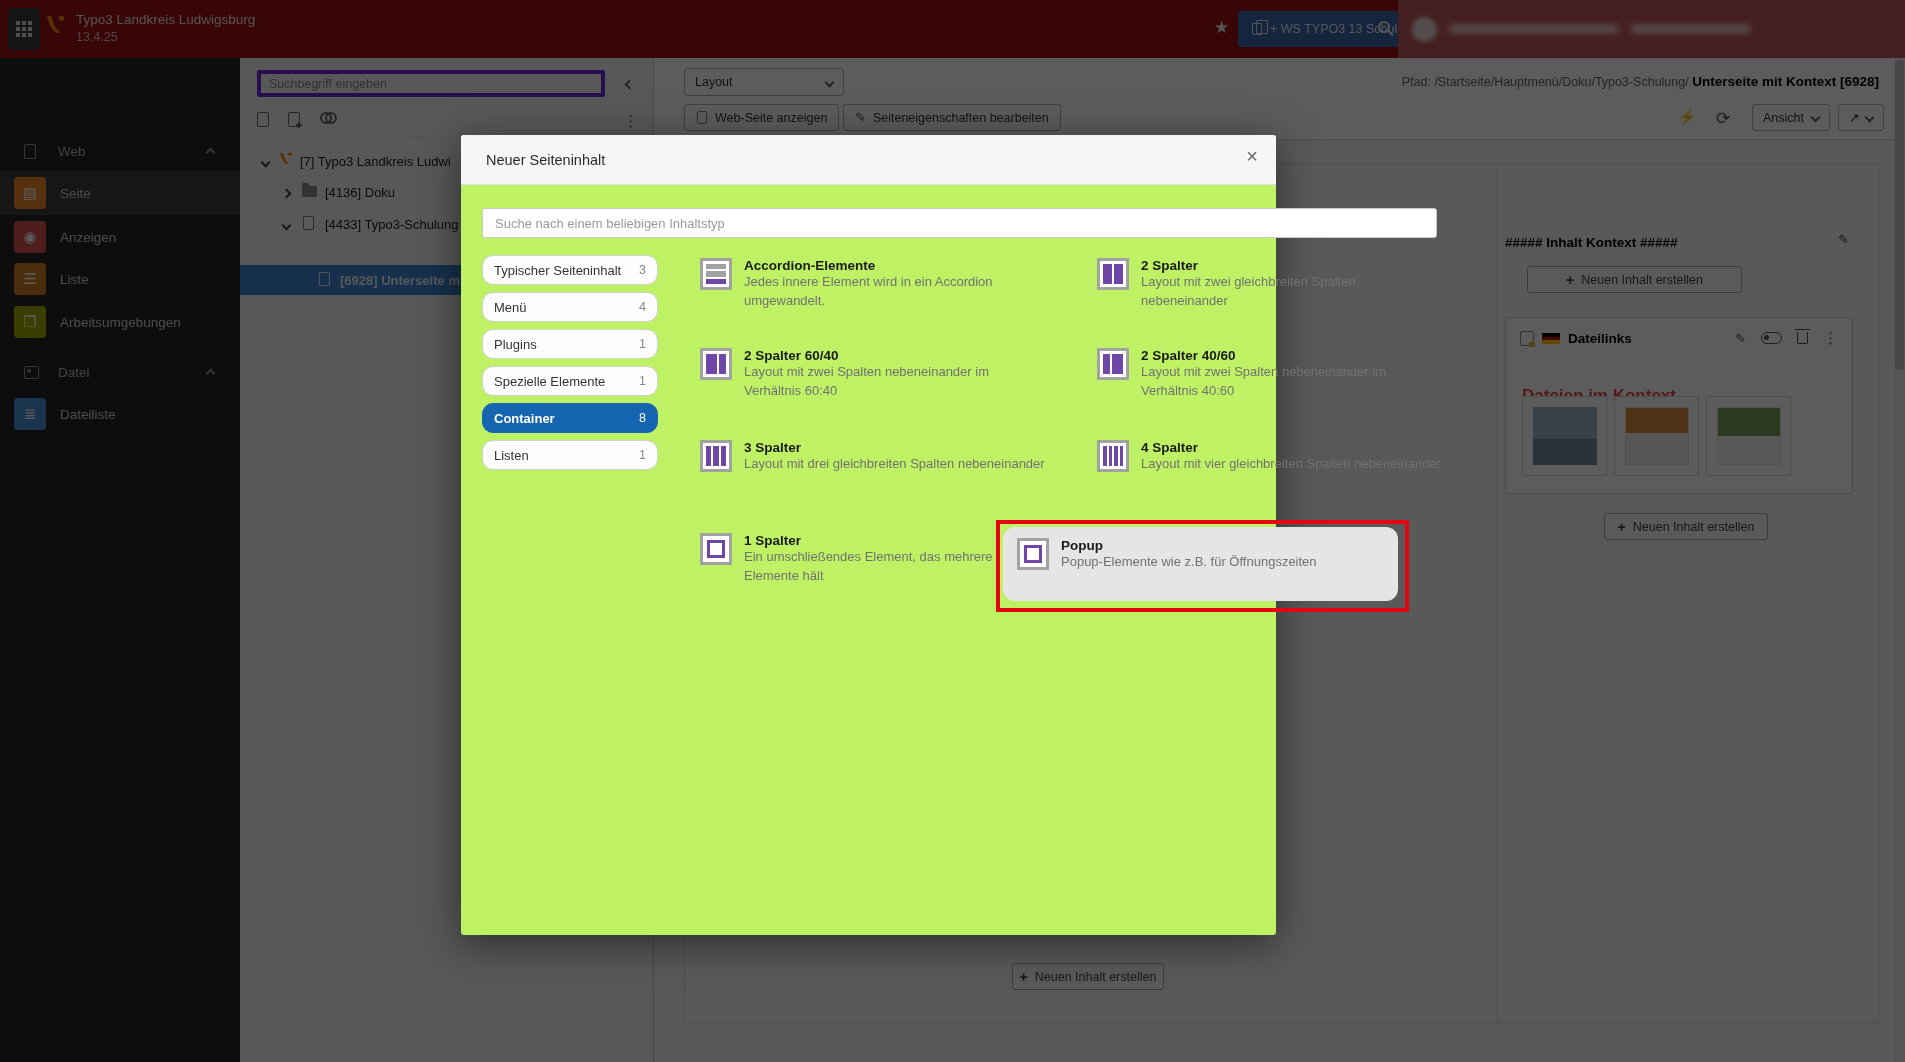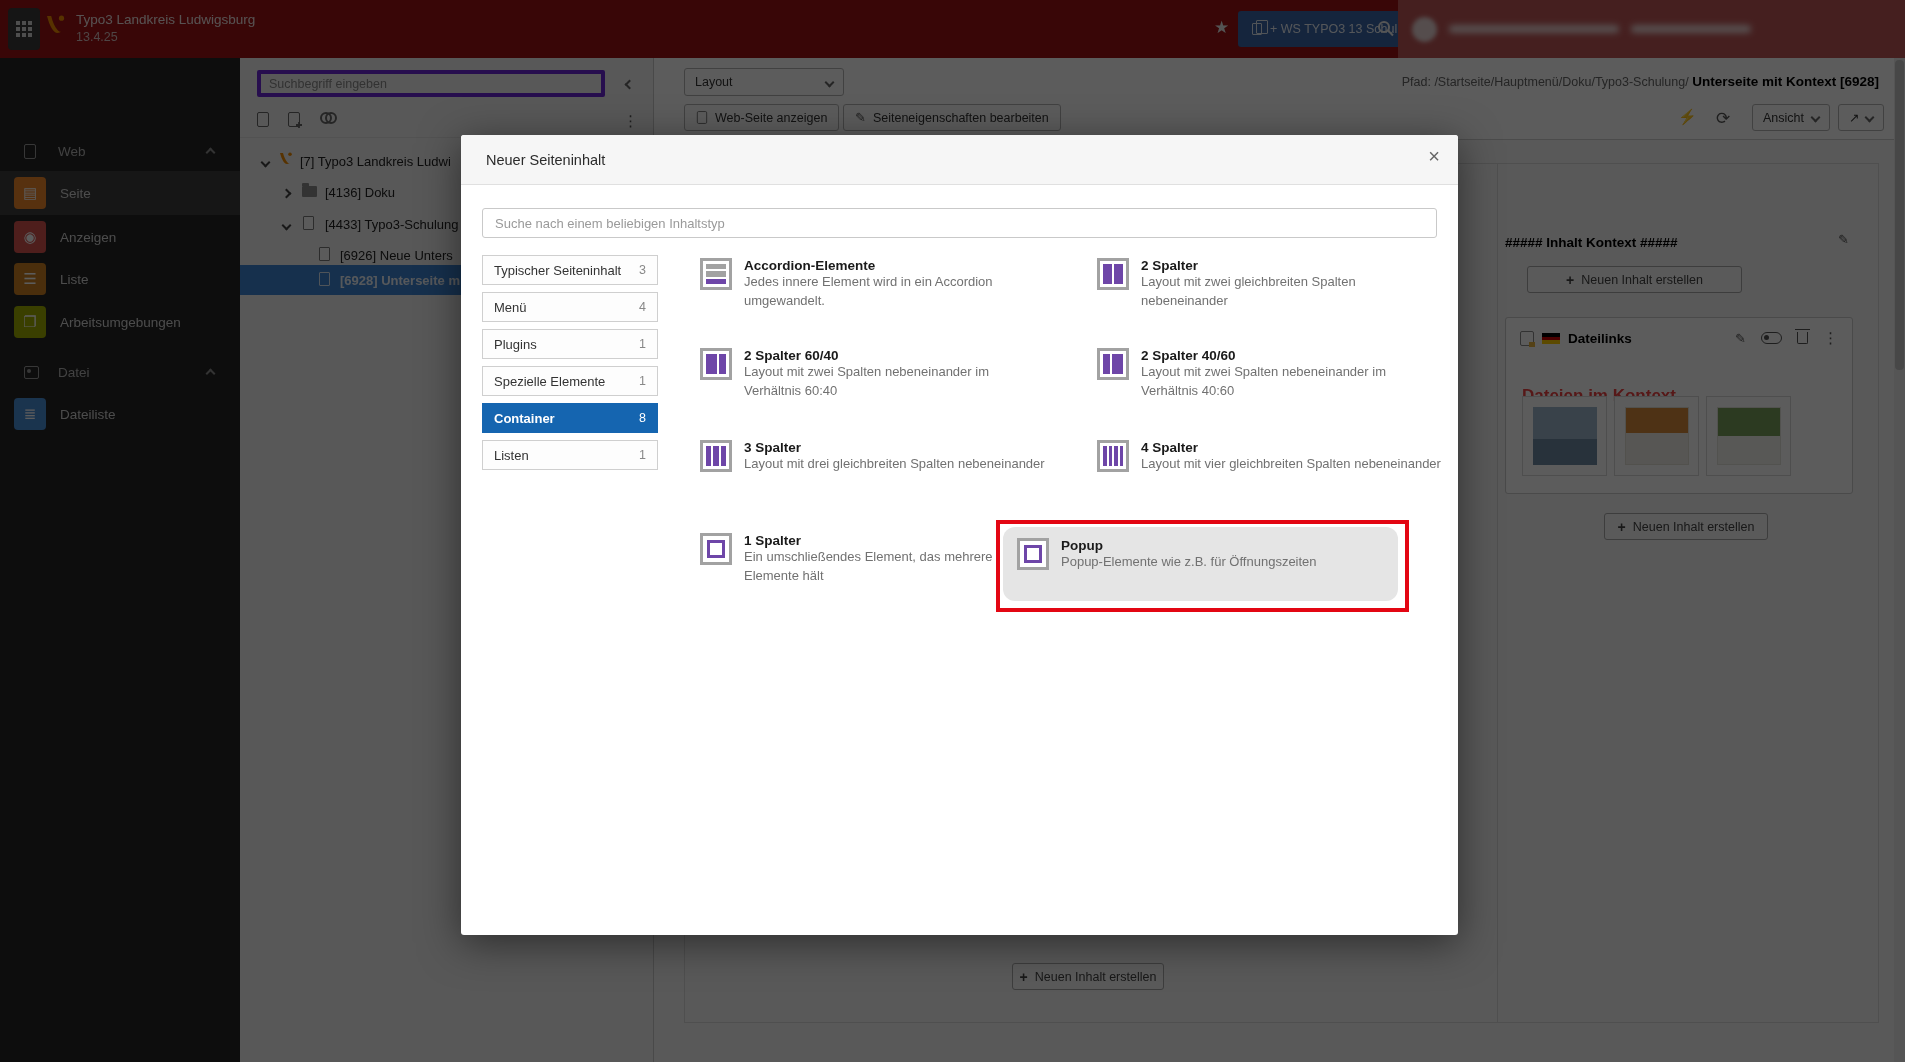--- a/index.html
+++ b/index.html
@@ -103,27 +103,27 @@
   .thumb{width:85px;height:80px;background:#fff;border:1px solid #d8d8d8;display:flex;align-items:center;justify-content:center}
   .ph{width:64px;height:58px}
   .ph.p1{background:linear-gradient(180deg,#9db8cc 55%,#6f8ba3 55%)}
   .ph.p2{background:linear-gradient(180deg,#d98b3a 45%,#f2efe8 45%);border:1px solid #e4e0d6}
   .ph.p3{background:linear-gradient(180deg,#7ba05b 50%,#f4f4ef 50%);border:1px solid #e2e2da}
   .scrolltrack{position:absolute;right:0;top:0;width:11px;height:1004px;background:#ececec}
   .scrollthumb{position:absolute;right:1px;top:2px;width:9px;height:310px;background:#c5c5c5;border-radius:4px}
 
   
   .overlay{position:absolute;left:0;top:0;width:1905px;height:1062px;background:rgba(0,0,0,0.64);z-index:40}
-  .modal{position:absolute;left:461px;top:135px;width:997px;height:800px;background:#ffffff;border-radius:3px;box-shadow:0 8px 40px rgba(0,0,0,.5);z-index:50}
+  .modal{position:absolute;left:461px;top:135px;width:815px;height:800px;background:#bef264;border-radius:3px;box-shadow:0 8px 40px rgba(0,0,0,.5);z-index:50}
   .modal-head{position:absolute;left:0;top:0;width:100%;height:50px;background:#f6f6f6;border-bottom:1px solid #e0e0e0;border-radius:3px 3px 0 0}
   .modal-title{position:absolute;left:25px;top:17px;font-size:14.5px;color:#2b2b2b}
   .modal-close{position:absolute;right:18px;top:11px;font-size:20px;color:#666;background:none;border:none;cursor:pointer;line-height:1}
   .modal-search{position:absolute;left:21px;top:73px;width:955px;height:30px;background:#fff;border:1px solid #c9c9c9;border-radius:3px;padding:0 12px;font-size:13px;color:#333;font-family:inherit}
   .modal-search::placeholder{color:#9a9a9a}
-  .mtab{position:absolute;left:21px;width:176px;height:30px;background:#fdfdfd;border:1px solid #cfcfcf;border-radius:0;display:flex;align-items:center;justify-content:space-between;padding:0 11px;font-size:13px;color:#333;cursor:pointer}
+  .mtab{position:absolute;left:21px;width:176px;height:30px;background:#fdfdfd;border:1px solid #cfcfcf;border-radius:11px;display:flex;align-items:center;justify-content:space-between;padding:0 11px;font-size:13px;color:#333;cursor:pointer}
   .mtab .cnt{color:#888;font-size:12.5px}
   .mtab.active{background:#1565b0;border-color:#1565b0;color:#fff;font-weight:bold}
   .mtab.active .cnt{color:#fff;font-weight:normal}
 
   .ct-item{position:absolute;display:flex;gap:12px;width:345px;cursor:pointer}
   .ct-title{font-size:13.5px;font-weight:bold;color:#1a1a1a;margin-bottom:4px}
   .ct-desc{font-size:13px;color:#717171;line-height:1.45;max-width:300px}
   .ci{flex:0 0 auto;width:32px;height:32px;border:3px solid #a2a2a2;background:#fff;display:flex;gap:2px;padding:3px}
   .ci i{flex:1;background:#6e46a8}
   .ci.rows{flex-direction:column}
@@ -246,24 +246,20 @@
     <div class="tnode" style="top:120px">
       <span class="tchev" style="left:43px"><span class="chev right"></span></span>
       <span style="position:absolute;left:62px"><span class="i-folder"></span></span>
       <span class="tlabel" style="left:85px">[4136] Doku</span>
     </div>
     <div class="tnode" style="top:152px">
       <span class="tchev" style="left:43px"><span class="chev down"></span></span>
       <span style="position:absolute;left:63px"><span class="i-page"></span></span>
       <span class="tlabel" style="left:85px">[4433] Typo3-Schulung</span>
     </div>
-    <div class="tnode" style="top:183px">
-      <span style="position:absolute;left:79px"><span class="i-page"></span></span>
-      <span class="tlabel" style="left:100px">[6926] Neue Unters</span>
-    </div>
     <div class="tnode selected" style="top:207px">
       <span style="position:absolute;left:79px"><span class="i-page"></span></span>
       <span class="tlabel" style="left:100px">[6928] Unterseite m</span>
     </div>
   </aside>
 
   <main class="main">
     <div class="docheader">
       <div class="sel" style="left:30px;top:10px;width:160px;height:28px">
         <span>Layout</span>

